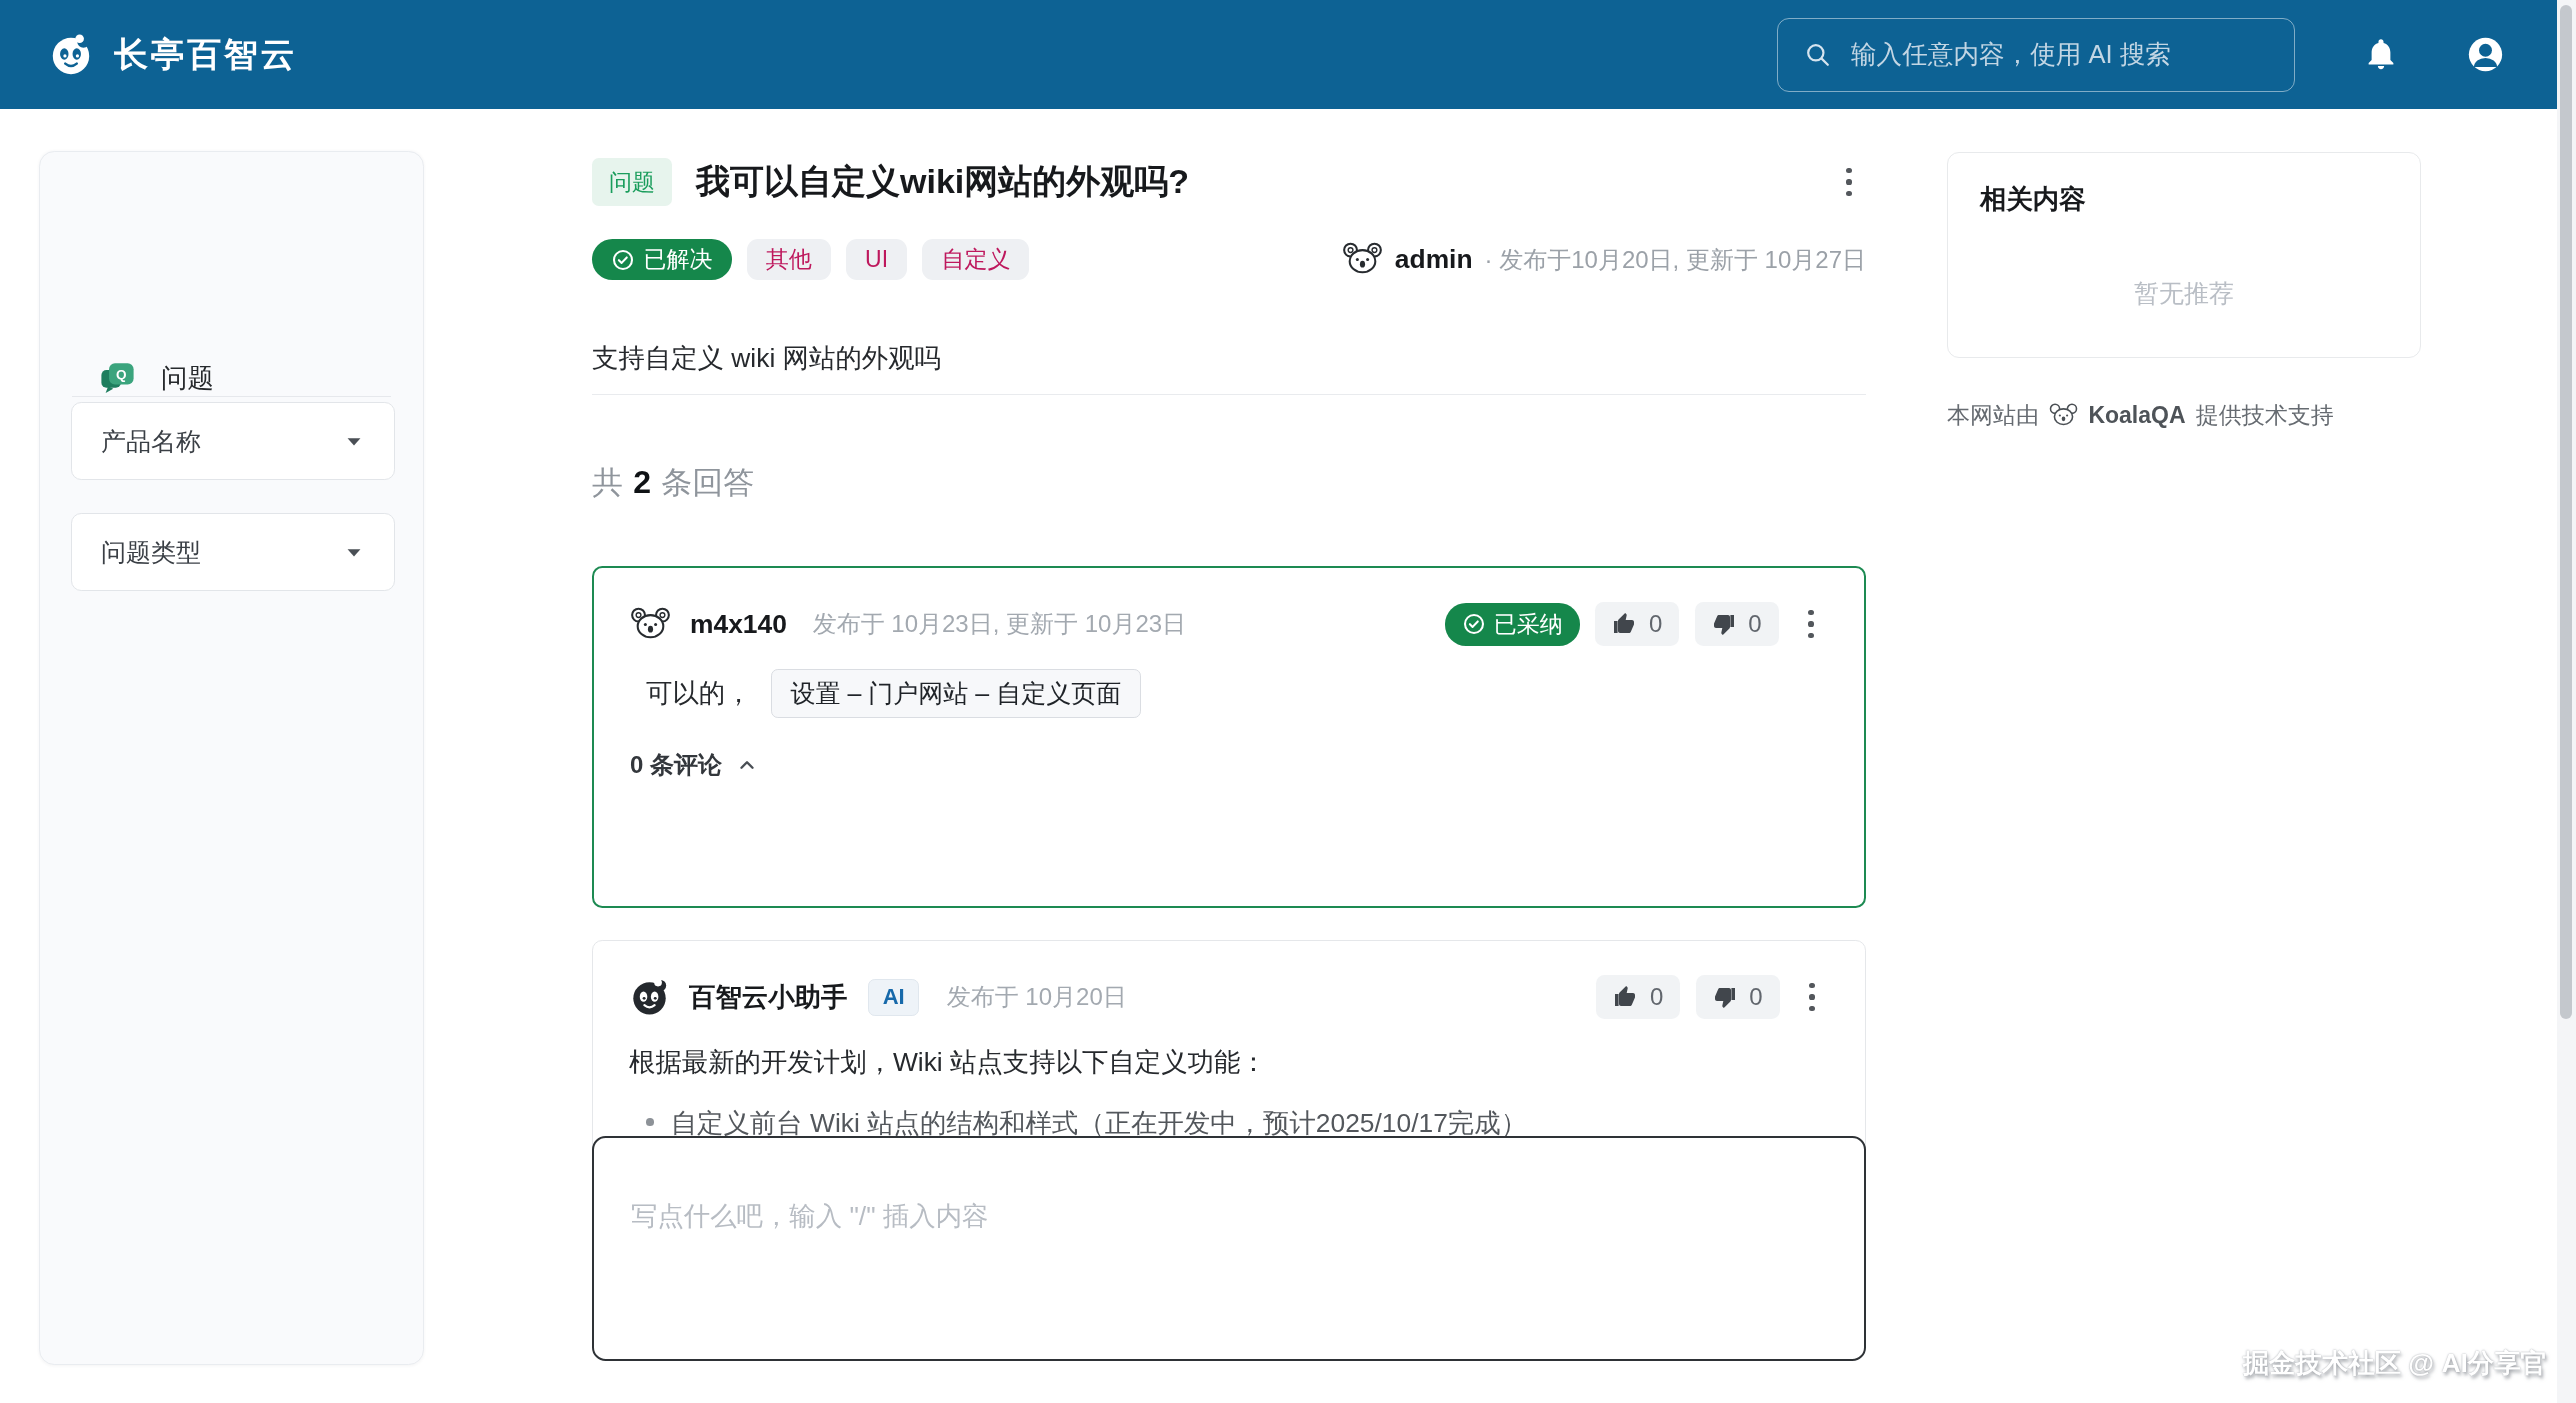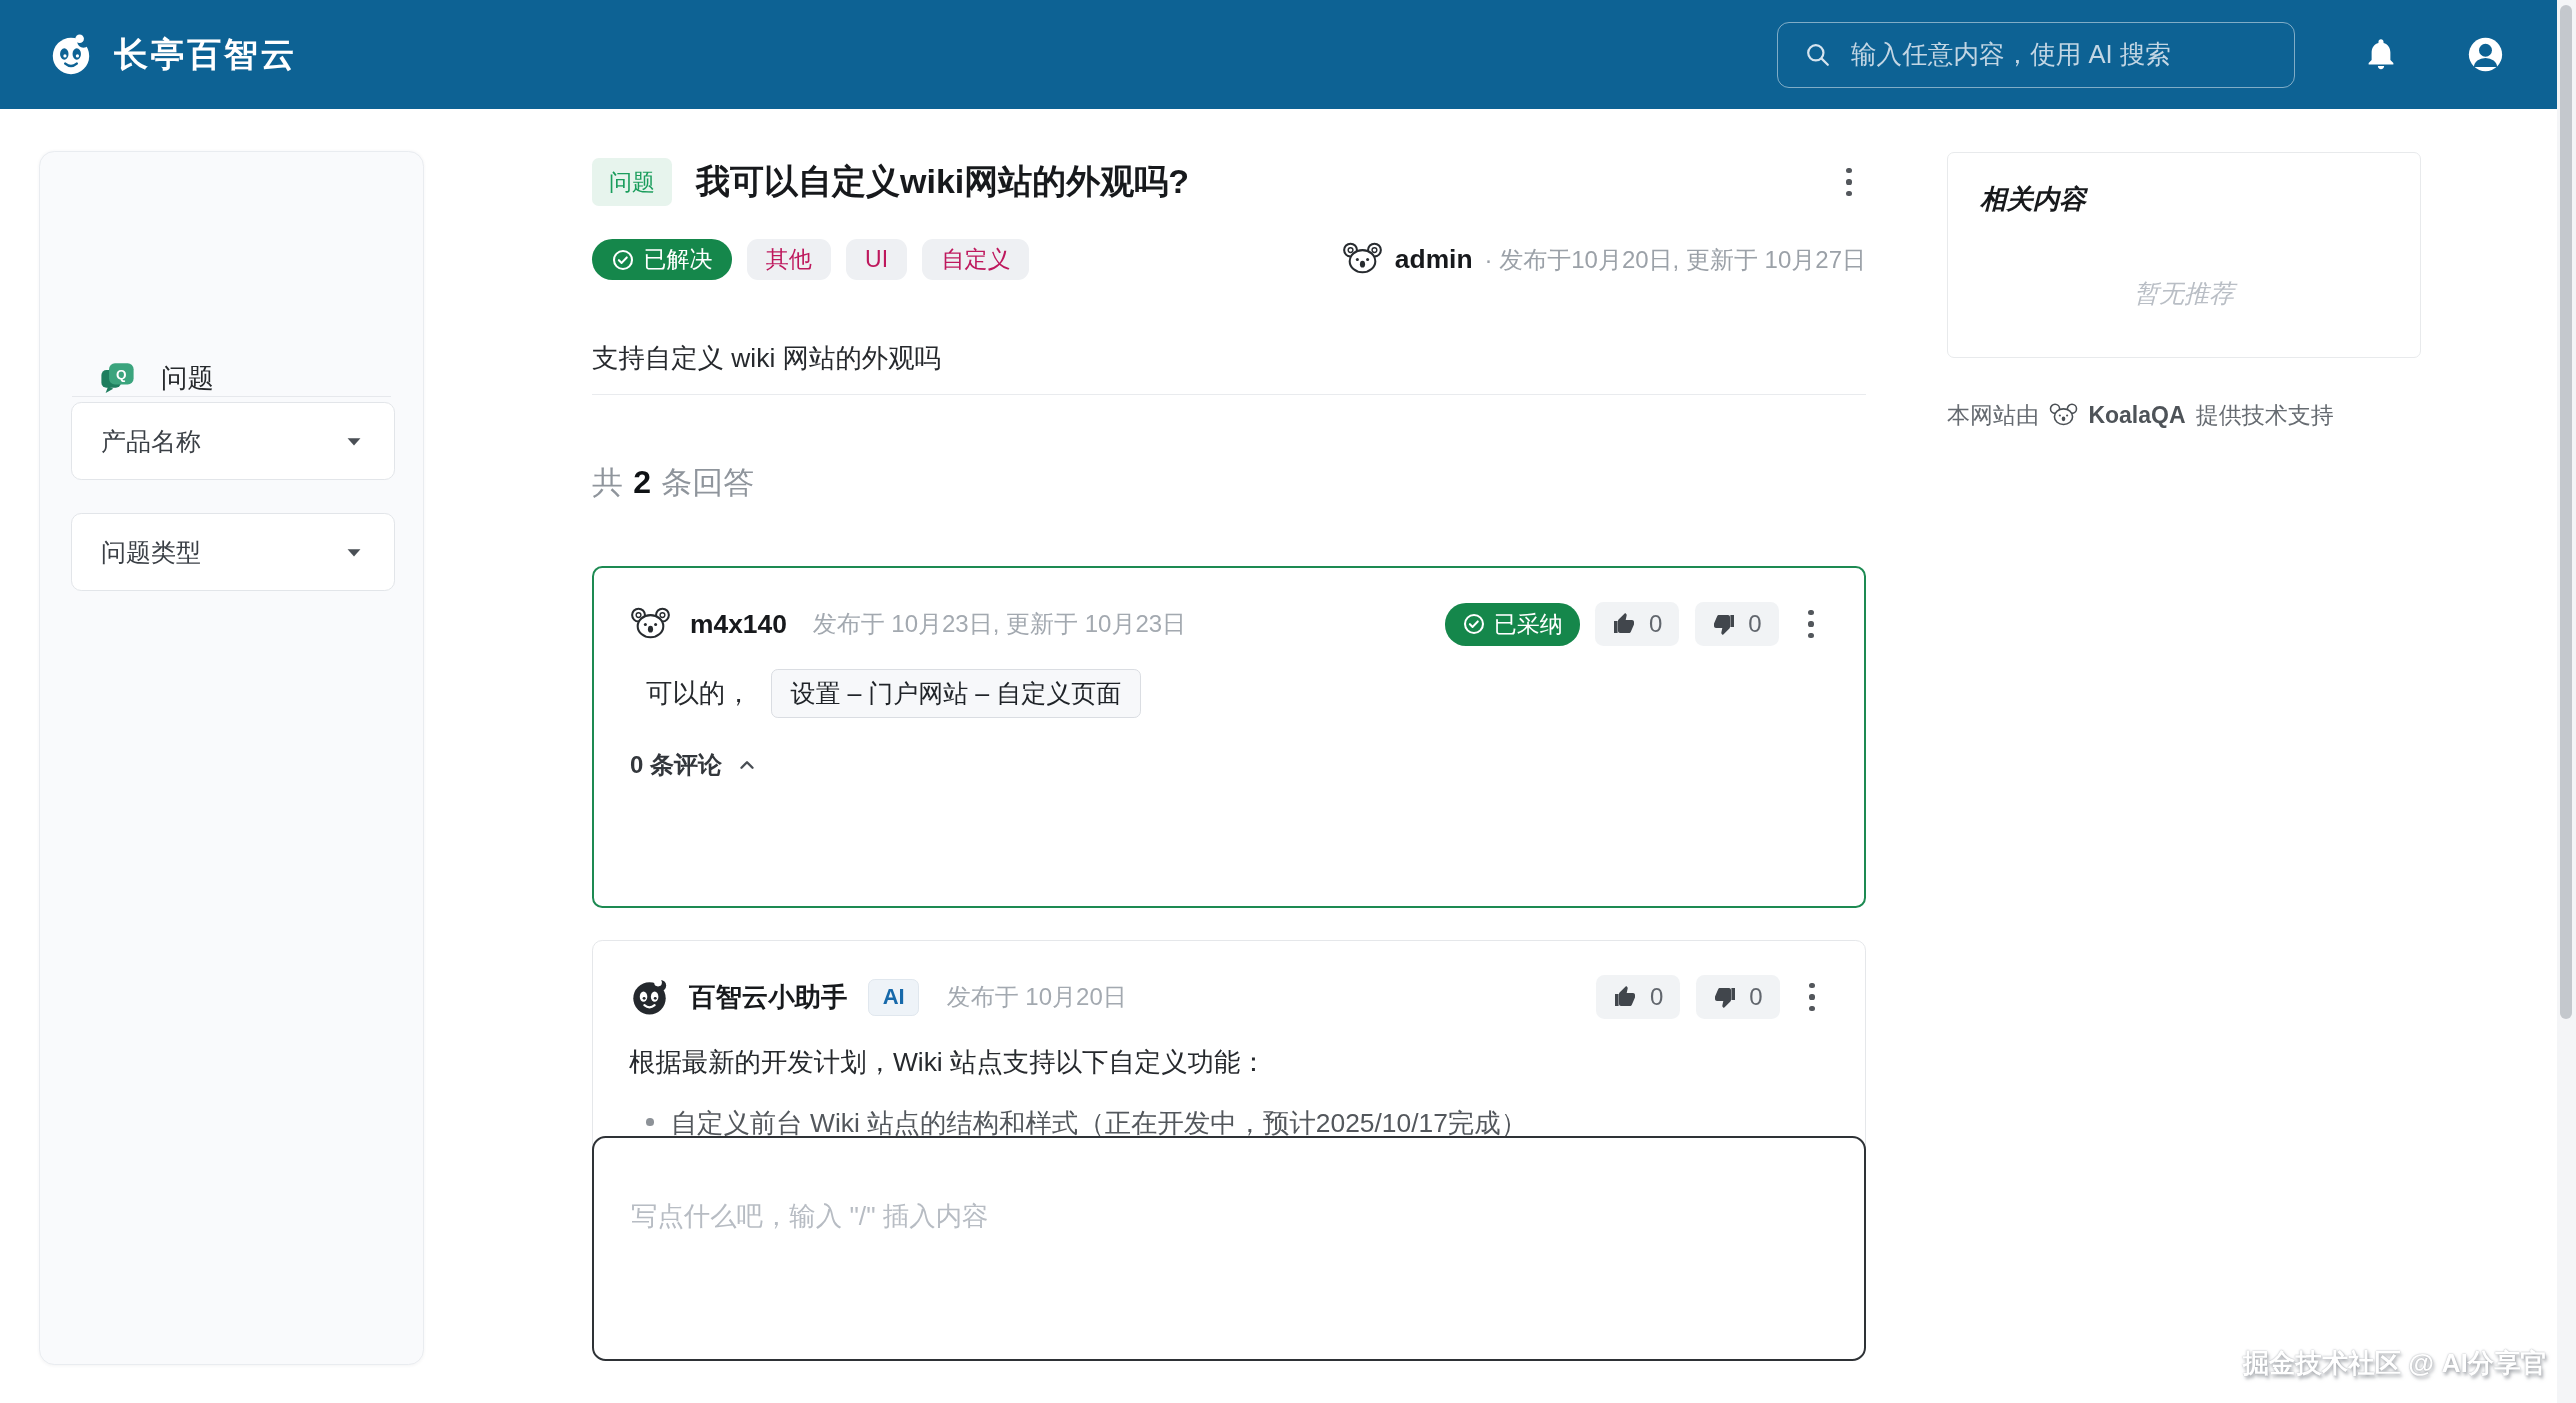--- a/index.html
+++ b/index.html
@@ -5,21 +5,21 @@
   * { margin:0; padding:0; box-sizing:border-box; }
   html,body { width:2576px; height:1404px; overflow:hidden; background:#fff;
     font-family:"Liberation Sans","DejaVu Sans",sans-serif; }
   #page { position:relative; width:2576px; height:1404px; background:#fff; }
 
   
   .navbar { position:absolute; left:0; top:0; width:2576px; height:109px;
     background:#0d6294; display:flex; align-items:center; padding:0 0 0 48px; z-index:20; }
   .brand-wrap { display:flex; align-items:center; gap:20px; }
   .brand-title { color:#fff; font-size:34px; font-weight:700; letter-spacing:2.6px; }
-  .nav-search { margin-left:auto; margin-right:68px; width:518px; height:66px;
+  .nav-search { margin-left:auto; margin-right:68px; width:518px; height:74px;
     border:1.7px solid rgba(255,255,255,.48); border-radius:12px; display:flex;
     align-items:center; gap:17px; padding:0 24px; cursor:text; }
   .nav-search-ph { color:#c3d6e4; font-size:25.6px; }
   .nav-bell { margin-right:66px; cursor:pointer; }
   .nav-avatar { margin-right:70px; cursor:pointer; }
 
   
   .scroll-track { position:absolute; left:2557px; top:0; width:19px; height:1404px;
     background:#f4f5f7; z-index:30; }
   .scroll-thumb { position:absolute; left:2.6px; top:5.1px; width:12.8px; height:1014px;
@@ -114,21 +114,21 @@
   .bullet-dot { width:7.7px; height:7.7px; border-radius:50%; background:#8d9298; margin-top:12px; }
   .ans2-bullet-text { font-size:26.4px; color:#53575c; }
 
   
   .editor { position:absolute; left:592px; top:1136px; width:1274px; height:225px;
     background:#fff; border:2.6px solid #2e3236; border-radius:13.6px; z-index:10; cursor:text; }
   .editor-ph { position:absolute; left:37px; top:61px; font-size:26.4px; color:#b7bcc3; }
 
   
   .related-card { position:absolute; left:1947px; top:152px; width:474px; height:206px;
-    background:#fff; border:0.9px solid #e8eaec; border-radius:7px; padding:29px 32px;font-style:italic; }
+    background:#fff; border:0.9px solid #e8eaec; border-radius:12px; padding:29px 32px; }
   .related-title { font-size:26.4px; font-weight:700; color:#17191c; }
   .related-empty { position:absolute; left:0; right:0; top:124px; text-align:center;
     font-size:25px; color:#b9bec5; }
 
   .powered { position:absolute; left:1947px; top:400px; display:flex; align-items:center;
     gap:10.2px; }
   .powered-text { font-size:23px; color:#666b71;font-family:Liberation Serif, serif; }
   .powered-brand { font-size:23px; font-weight:700; color:#4e5358; cursor:pointer; }
 
   .watermark { position:absolute; right:29px; top:1346px; font-size:26.4px; font-weight:600;

